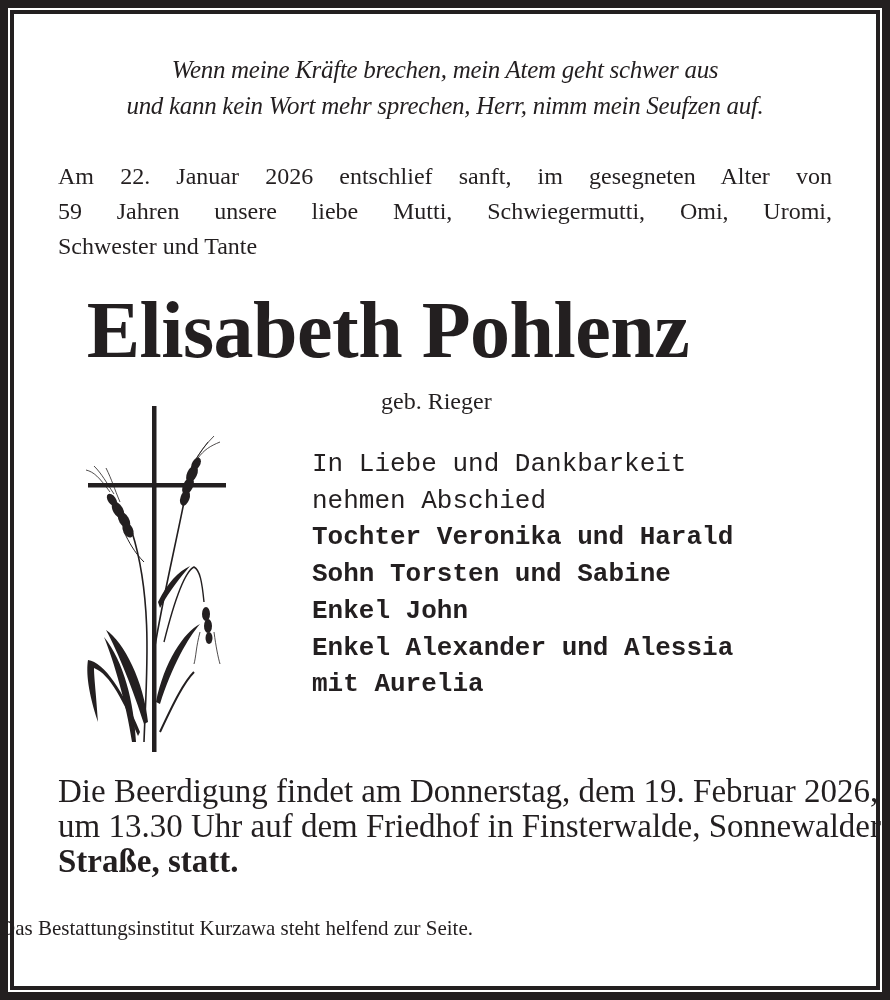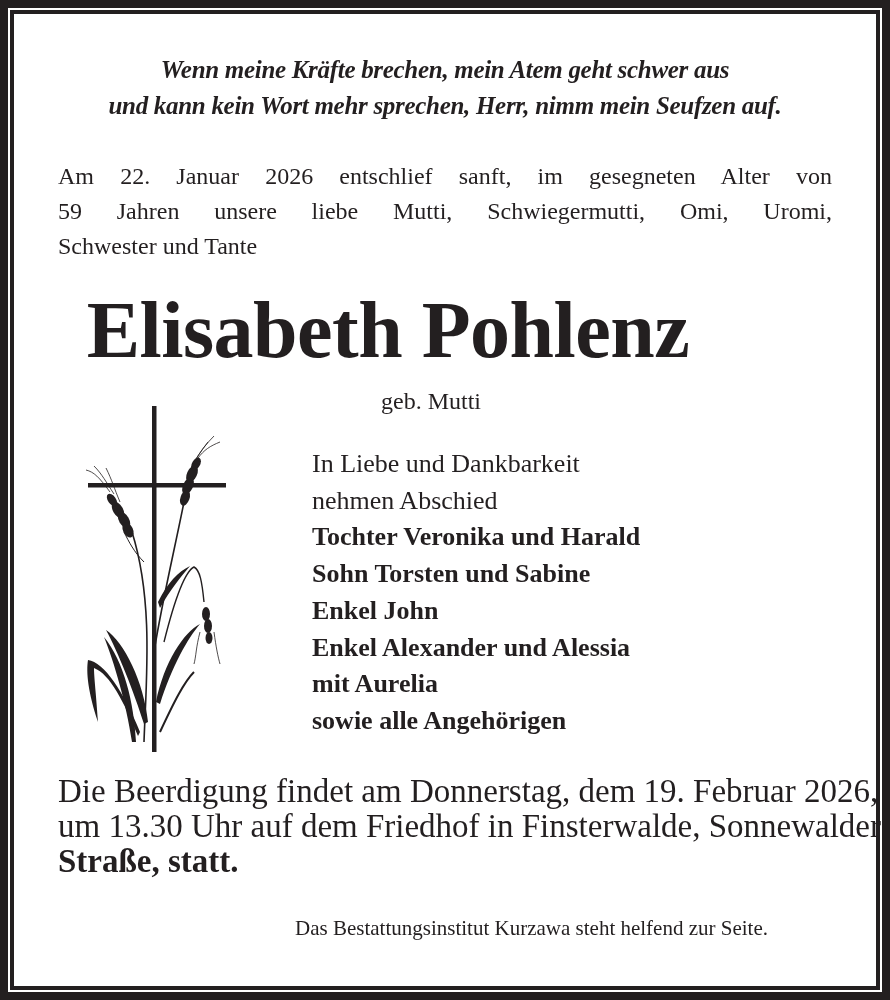--- a/index.html
+++ b/index.html
@@ -33,21 +33,20 @@
     }
     .verse {
       position: absolute;
       left: 0; top: 52px;
       width: 890px;
       text-align: center;
       font-style: italic;
       font-size: 25px;
       line-height: 36px;
       letter-spacing: -0.3px;
-      font-weight: bold;
     }
     .verse div { white-space: nowrap; }
     .intro {
       position: absolute;
       left: 58px; top: 159px;
       width: 774px;
       font-size: 24px;
       line-height: 35px;
     }
     .intro .line {
@@ -83,21 +82,21 @@
       left: 84px; top: 402px;
       width: 150px;
       height: 354px;
     }
     .mourners {
       position: absolute;
       left: 312px; top: 446px;
       font-size: 26px;
       line-height: 36.7px;
     }
-    .mourners div { white-space: nowrap; }
+    .mourners div { white-space: nowrap; font-family: Liberation Mono, monospace; }
     .mourners .bold { font-weight: bold; }
     .funeral {
       position: absolute;
       left: 58px; top: 774px;
       width: 774px;
       font-size: 33px;
       line-height: 35px;
     }
     .funeral .line {
       display: block;
@@ -107,21 +106,21 @@
       height: 35px;
     }
     .funeral .line.last {
       text-align-last: left;
       font-weight: bold;
     }
     .undertaker {
       position: absolute;
       left: 0; top: 914px;
       width: 768px;
-      text-align: right;
+      text-align: left;
       font-size: 21px;
       line-height: 28px;
       white-space: nowrap;
     }
   </style>
 </head>
 <body>
 
 <div class="frame-outer"></div>
 <div class="frame-inner"></div>
@@ -131,21 +130,21 @@
   <div>und kann kein Wort mehr sprechen, Herr, nimm mein Seufzen auf.</div>
 </div>
 
 <div class="intro">
   <span class="line">Am 22. Januar 2026 entschlief sanft, im gesegneten Alter von</span>
   <span class="line">59 Jahren unsere liebe Mutti, Schwiegermutti, Omi, Uromi,</span>
   <span class="line last">Schwester und Tante</span>
 </div>
 
 <div class="name">Elisabeth Pohlenz</div>
-<div class="maiden">geb. Mutti</div>
+<div class="maiden">geb. Rieger</div>
 
 <svg class="emblem" viewBox="0 0 150 354" xmlns="http://www.w3.org/2000/svg">
 
   <rect x="68" y="4" width="4.5" height="346" fill="#231f20"></rect>
   <rect x="4" y="81" width="138" height="4.5" fill="#231f20"></rect>
 
   <path d="M60 340 C 62 280, 70 200, 48 130" stroke="#231f20" stroke-width="1.6" fill="none"></path>
   <g fill="#231f20">
     <ellipse cx="34" cy="108" rx="5" ry="9" transform="rotate(-30 34 108)"></ellipse>
     <ellipse cx="40" cy="118" rx="5" ry="9" transform="rotate(-30 40 118)"></ellipse>
@@ -181,21 +180,20 @@
 </svg>
 
 <div class="mourners">
   <div>In Liebe und Dankbarkeit</div>
   <div>nehmen Abschied</div>
   <div class="bold">Tochter Veronika und Harald</div>
   <div class="bold">Sohn Torsten und Sabine</div>
   <div class="bold">Enkel John</div>
   <div class="bold">Enkel Alexander und Alessia</div>
   <div class="bold">mit Aurelia</div>
-  <div class="bold">sowie alle Angehörigen</div>
 </div>
 
 <div class="funeral">
   <span class="line">Die Beerdigung findet am Donnerstag, dem 19. Februar 2026,</span>
   <span class="line">um 13.30 Uhr auf dem Friedhof in Finsterwalde, Sonnewalder</span>
   <span class="line last">Straße, statt.</span>
 </div>
 
 <div class="undertaker">Das Bestattungsinstitut Kurzawa steht helfend zur Seite.</div>
 

